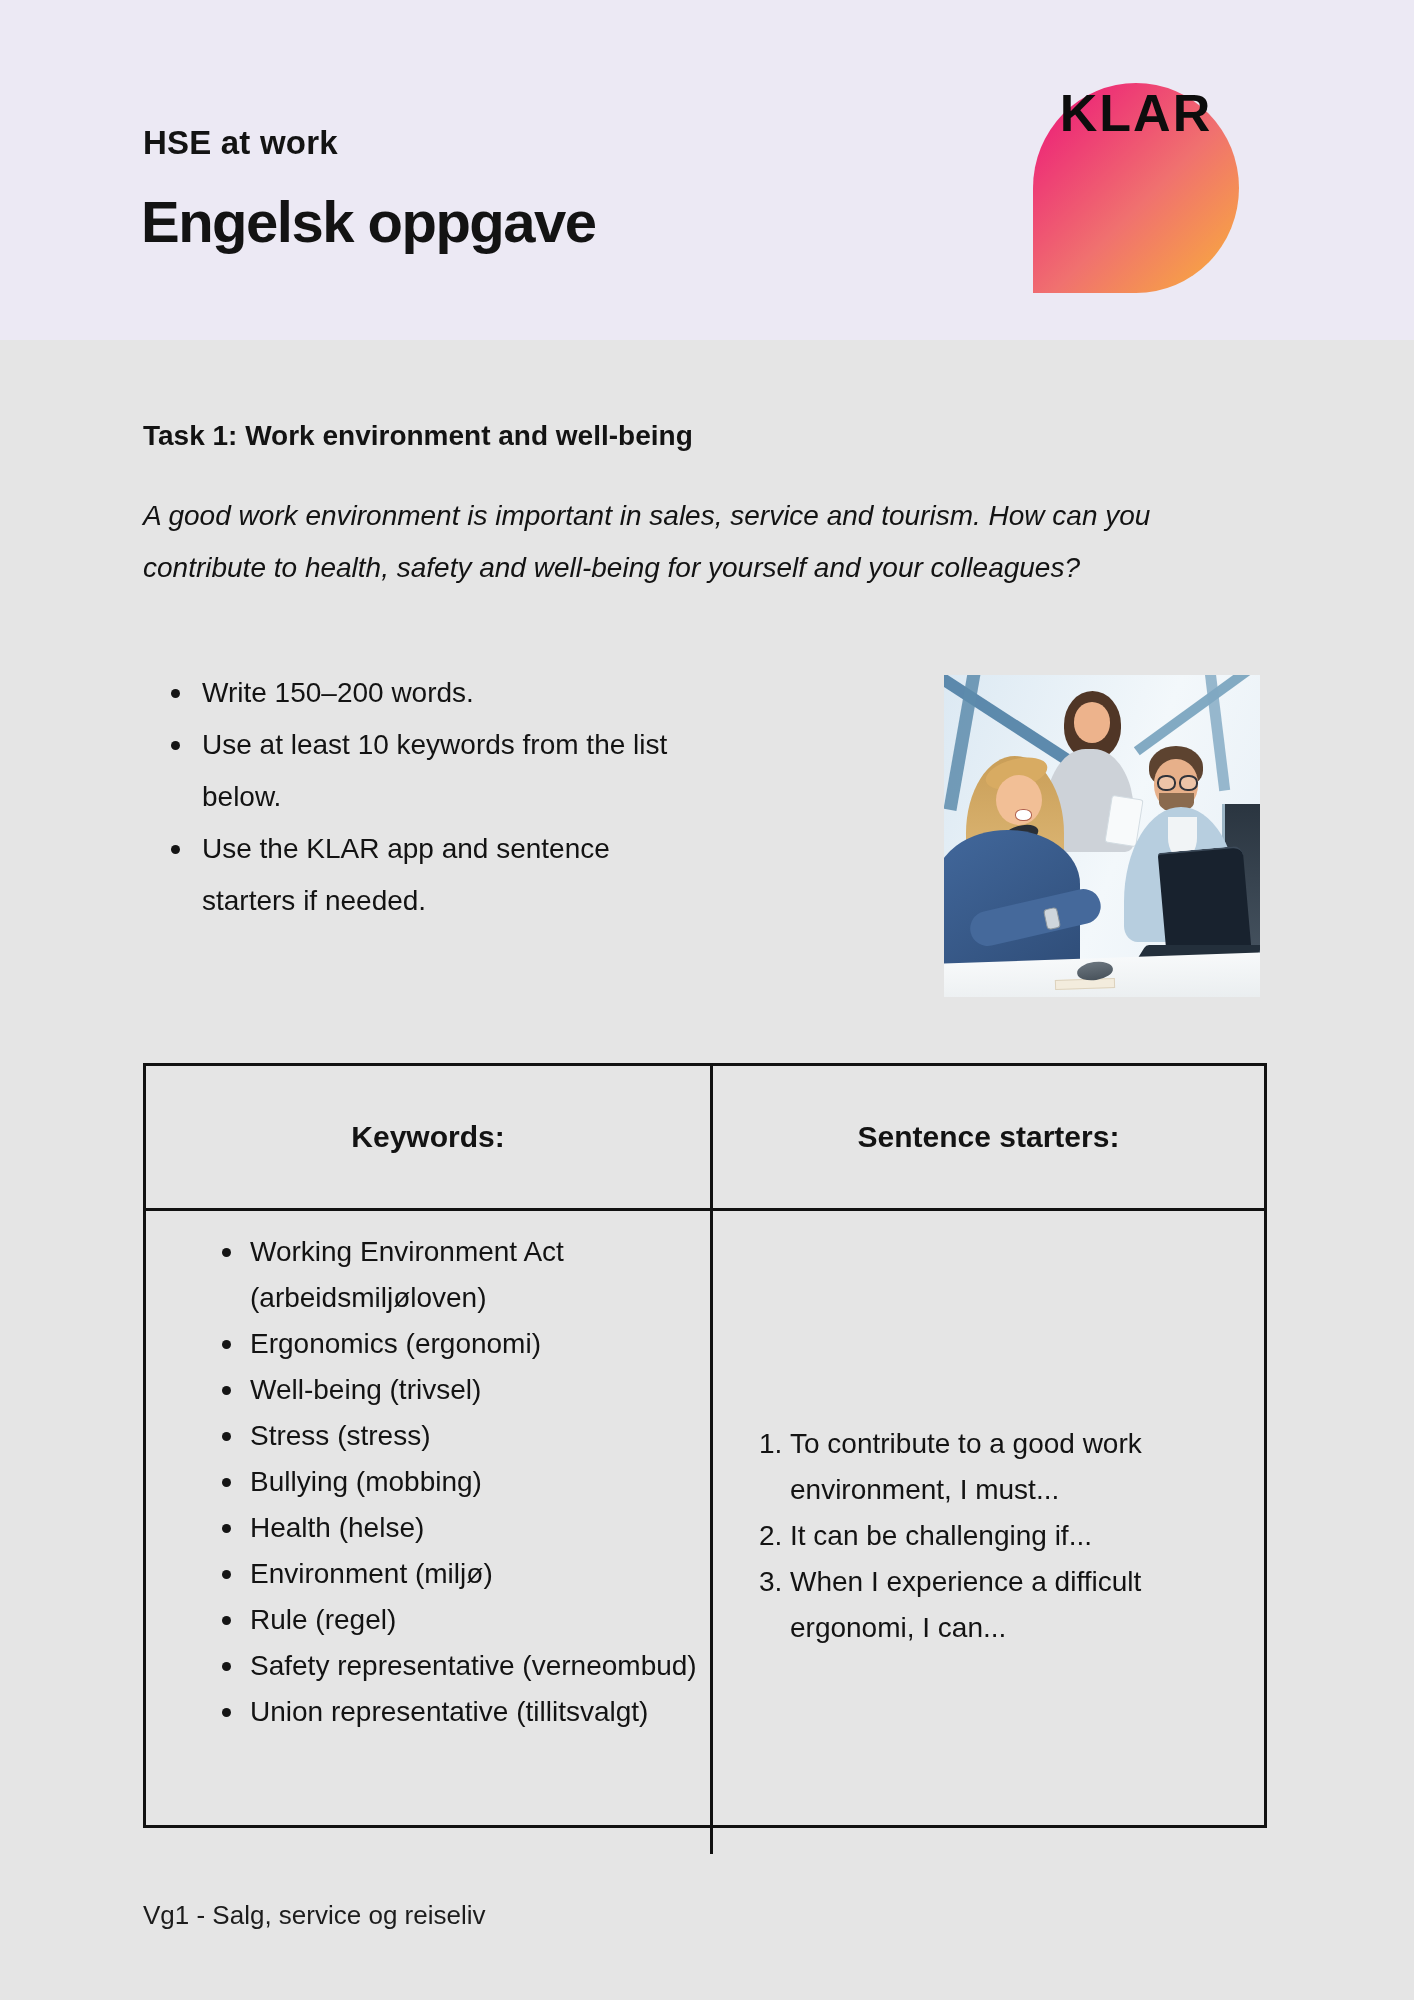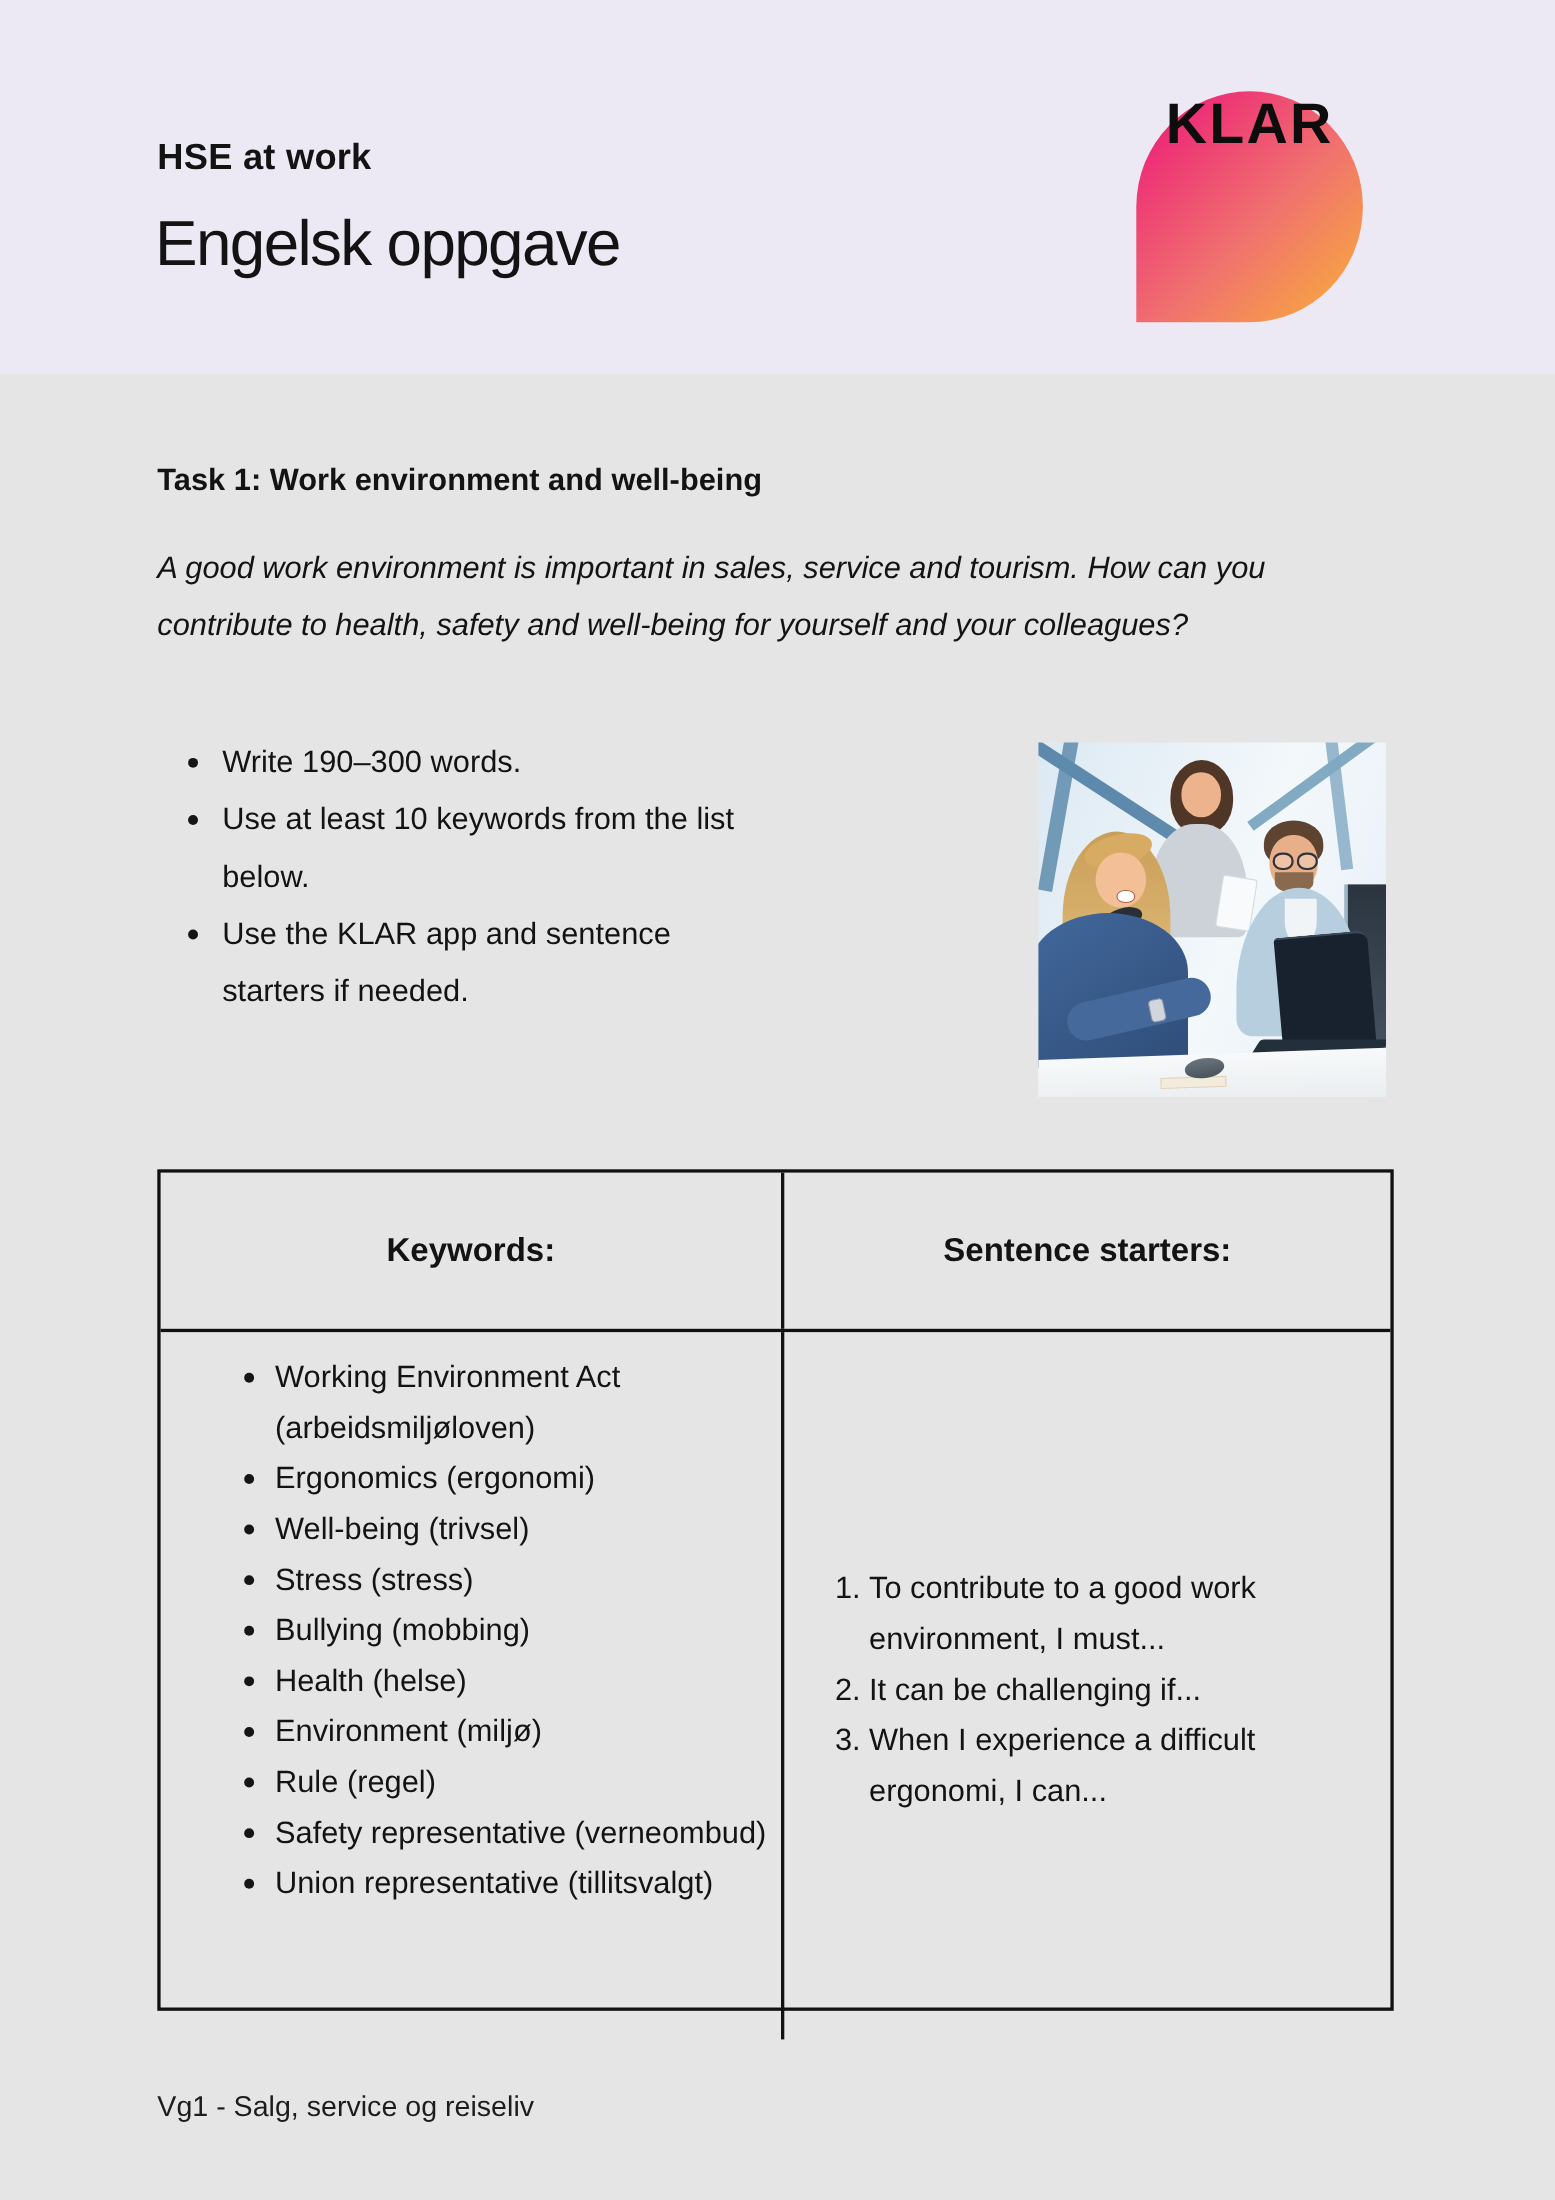--- a/index.html
+++ b/index.html
@@ -6,21 +6,21 @@
   html,body { background:#ffffff; }
   .page {
     position:relative; width:1414px; height:2000px; overflow:hidden;
     background:#e5e5e5; color:#131313;
     font-family:"Liberation Sans", sans-serif;
   }
 
   
   .header-band { position:absolute; left:0; top:0; width:1414px; height:340px; background:#ECE9F4; }
   .hse-subtitle { position:absolute; left:143px; top:124px; font-size:33px; font-weight:700; letter-spacing:.2px; }
-  .page-title   { position:absolute; left:141px; top:190px; font-size:58px; font-weight:400; letter-spacing:-1.5px; line-height:1.1; }
+  .page-title   { position:absolute; left:141px; top:190px; font-size:58px; font-weight:700; letter-spacing:-1.5px; line-height:1.1; }
 
   .logo {
     position:absolute; left:1033px; top:83px; width:206px; height:210px;
     border-radius:50% 50% 50% 0;
     background:linear-gradient(135deg,#EC1379 0%,#F0716F 55%,#F9B138 100%);
     display:flex; justify-content:center;
   }
   .logo span { font-size:52px; font-weight:800; letter-spacing:2px; color:#0d0d0d; }
 
   
@@ -97,21 +97,21 @@
     <div class="logo">
       <span>KLAR</span>
     </div>
   </div>
 
   <div class="task-heading">Task 1: Work environment and well-being</div>
   <div class="intro-paragraph">A good work environment is important in sales, service and tourism. How can you contribute to health, safety and well-being for yourself and your colleagues?</div>
 
   <ul class="instructions">
     <li>
-        <span>Write 190–300 words.</span>
+        <span>Write 150–200 words.</span>
       </li>
     <li>
         <span>Use at least 10 keywords from the list below.</span>
       </li>
     <li>
         <span>Use the KLAR app and sentence starters if needed.</span>
       </li>
   </ul>
 
   <div class="photo" title="Three smiling colleagues gathered around a laptop in a bright office">

